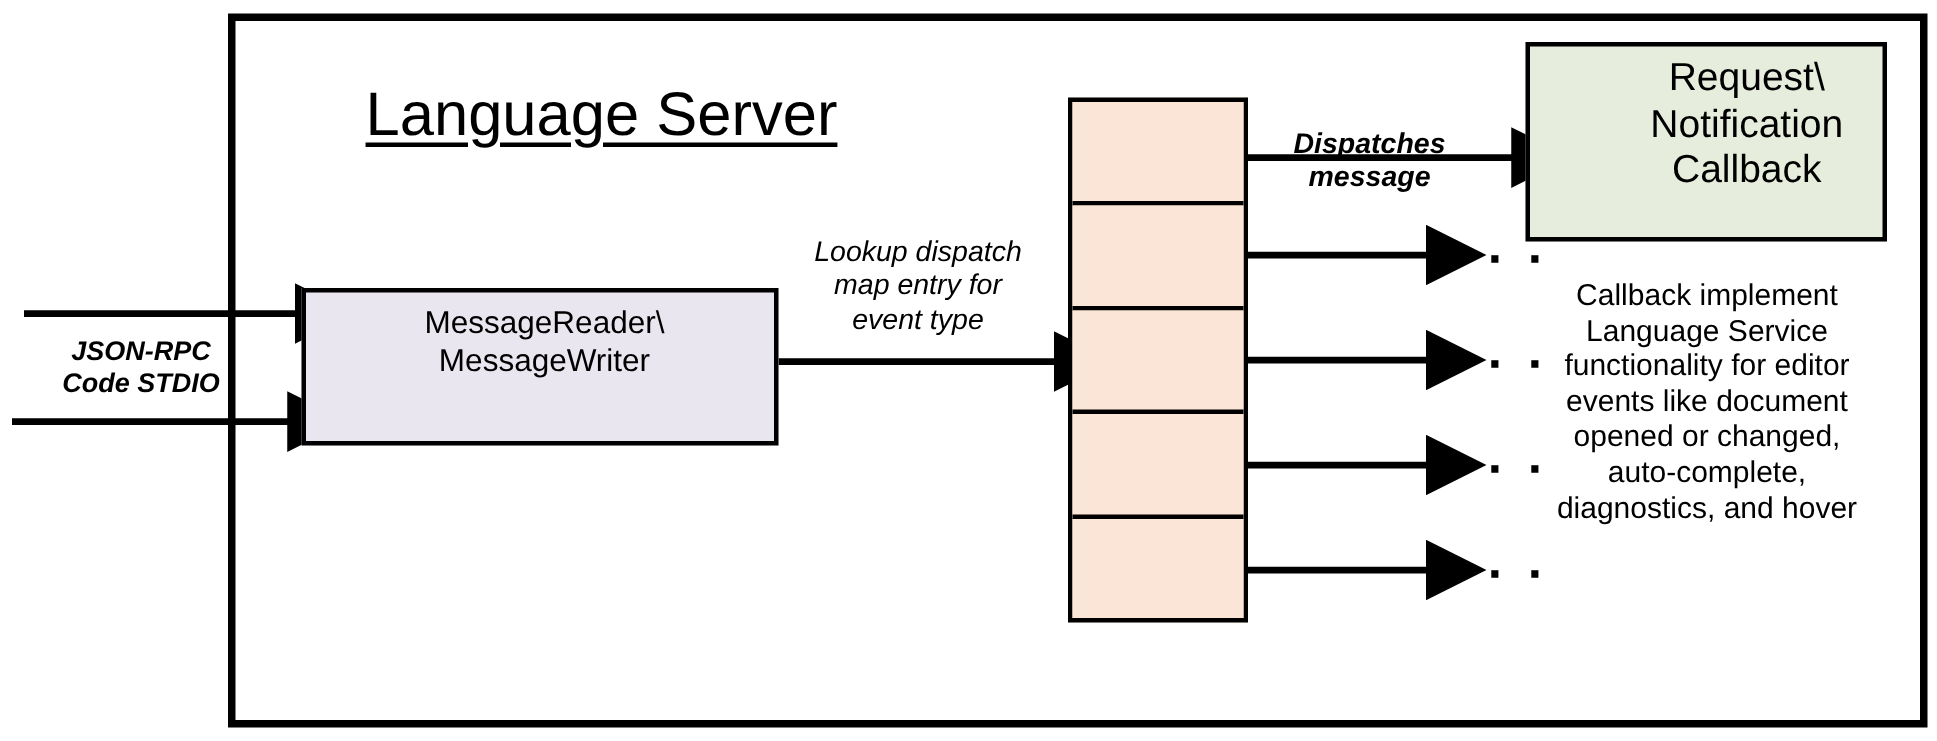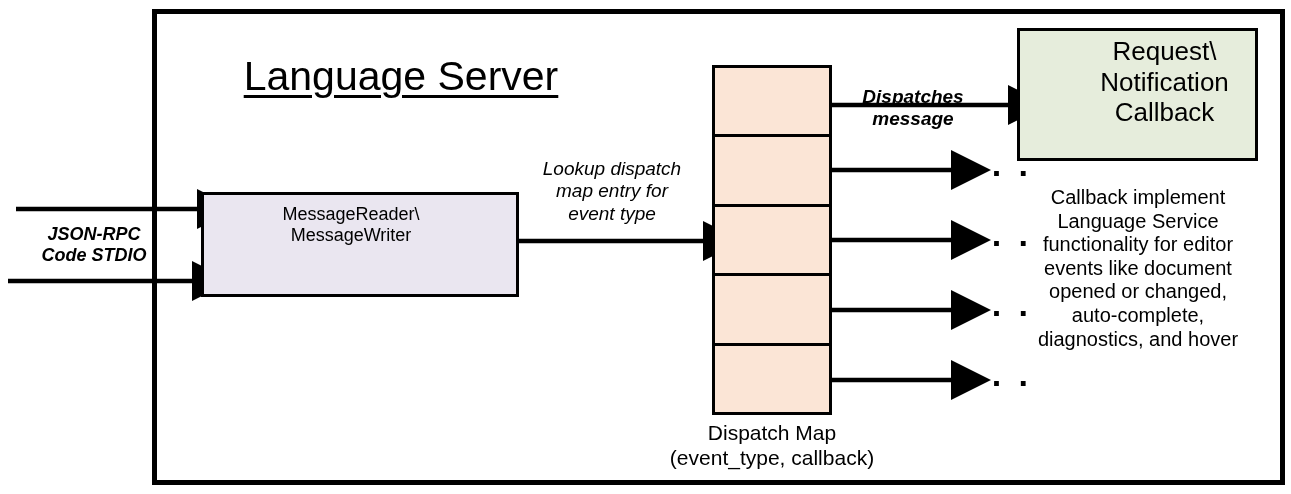--- a/index.html
+++ b/index.html
@@ -48,24 +48,24 @@
     position: absolute;
     left: 201px;
     top: 192px;
     width: 318px;
     height: 105px;
     background: #EAE6F0;
     border: 3px solid #000;
     box-sizing: border-box;
   }
   #mrw-label {
-    left: 192px;
+    left: 204px;
     top: 204px;
     width: 318px;
-    font-size: 18px;
+    font-size: 21px;
   }
   #mrw-caption {
     left: 185px;
     top: 306px;
     width: 350px;
     font-size: 19px;
   }
   
   #jsonrpc-label {
     left: 14px;
@@ -207,22 +207,20 @@
   <div class="txt" id="dispatch-msg-label">Dispatches
 message</div>
 
   <div id="dispatch-map">
     <div class="cell"></div>
     <div class="cell"></div>
     <div class="cell"></div>
     <div class="cell"></div>
     <div class="cell"></div>
   </div>
-  <div class="txt" id="dispatch-caption">Dispatch Map
-(event_type, callback)</div>
 
   <div class="ellipsis" style="left:965px; top:156px;">· · ·</div>
   <div class="ellipsis" style="left:965px; top:226px;">· · ·</div>
   <div class="ellipsis" style="left:965px; top:296px;">· · ·</div>
   <div class="ellipsis" style="left:965px; top:366px;">· · ·</div>
 
   <div id="callback-box"></div>
   <div class="txt" id="callback-label">Request\
 Notification
 Callback</div>

